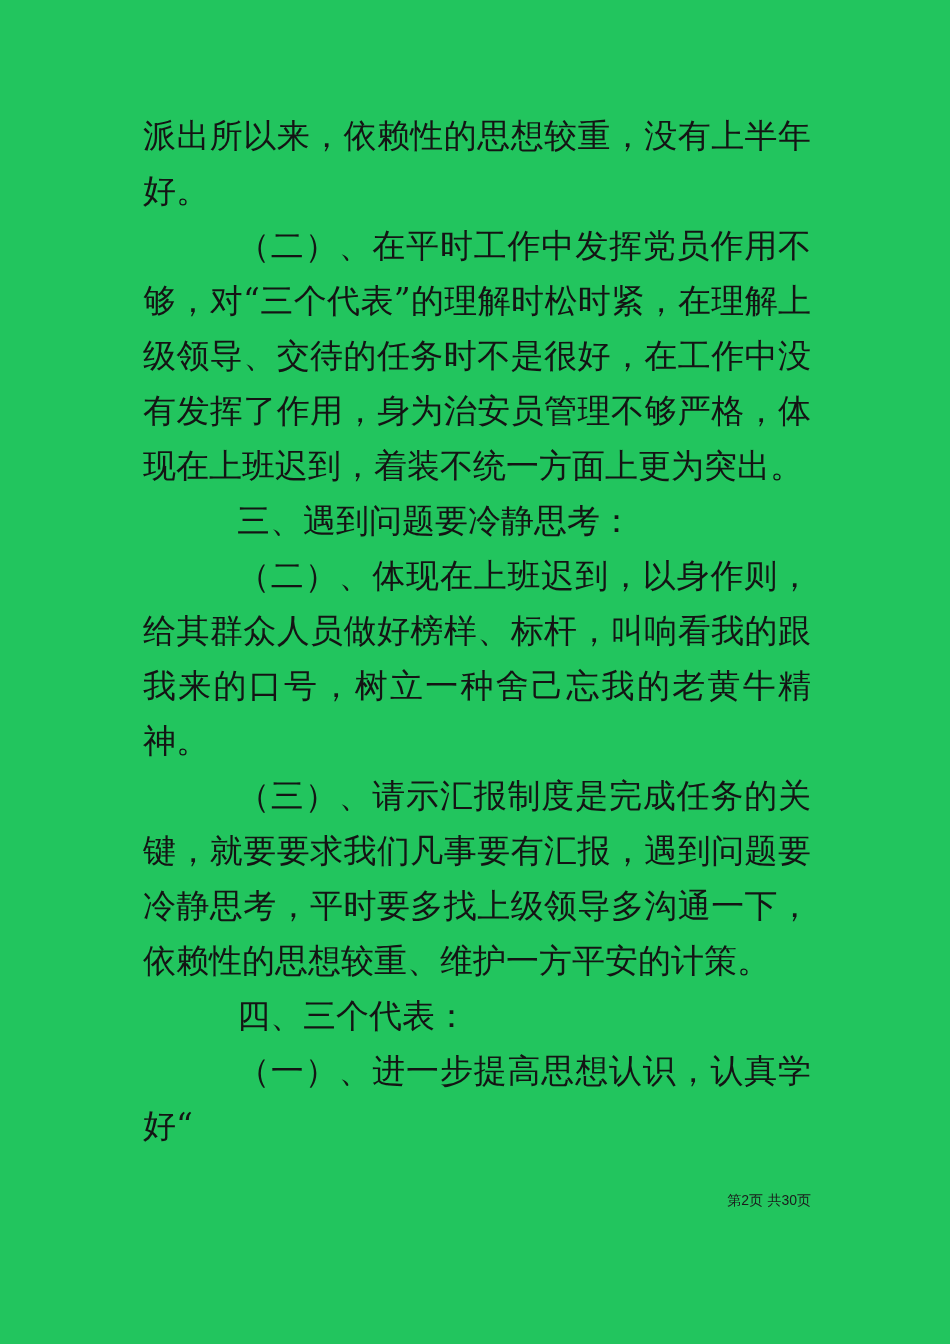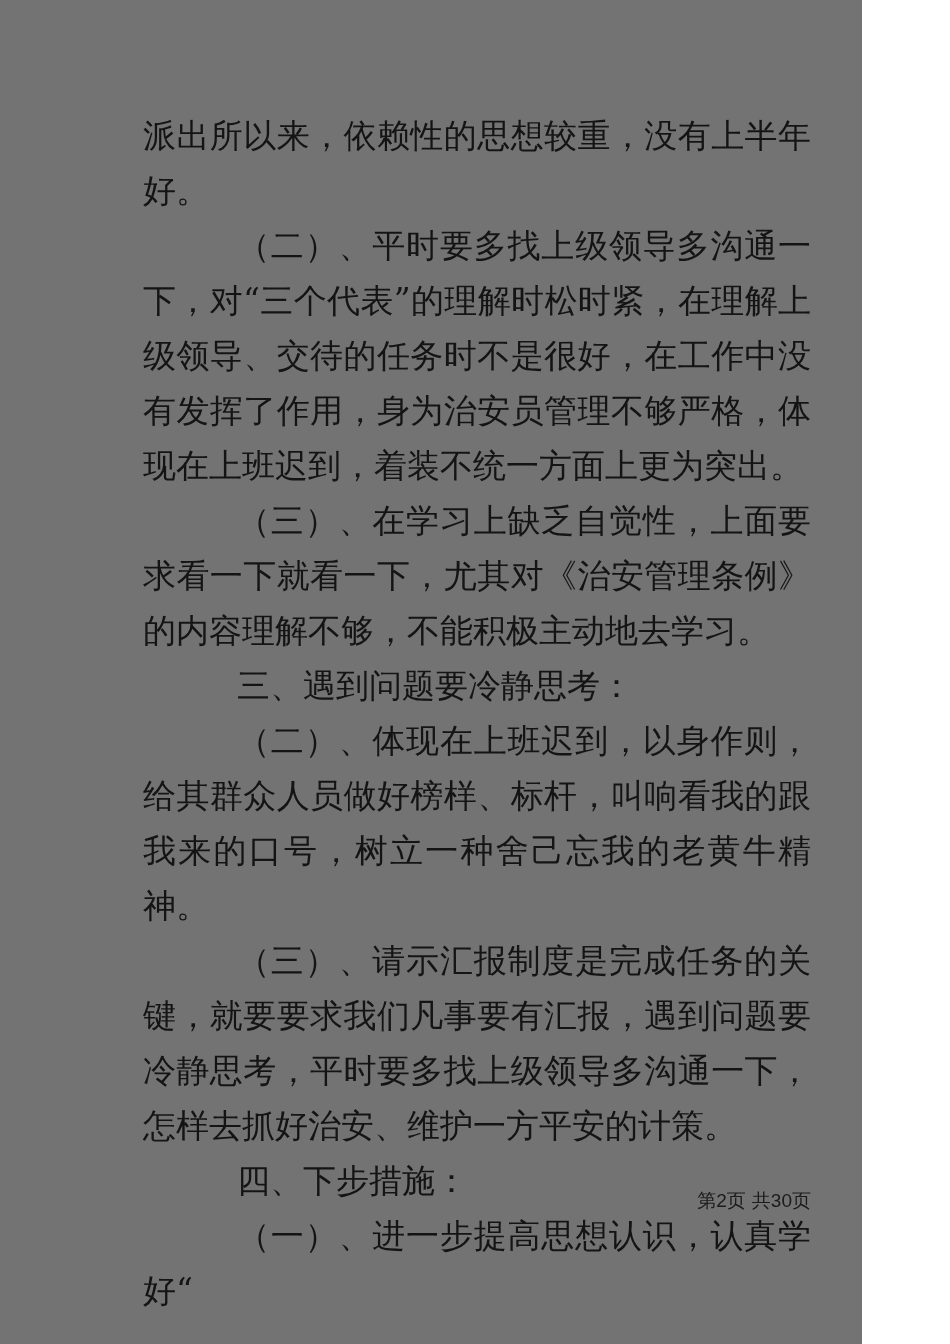--- a/index.html
+++ b/index.html
@@ -6,23 +6,23 @@
     margin: 0;
     padding: 0;
     background: #ffffff;
   }
   body {
     font-family: "DejaVu Serif", "Liberation Serif", serif;
     -webkit-font-smoothing: antialiased;
   }
   .page {
     position: relative;
-    width: 862px;
+    width: 950px;
     height: 1344px;
-    background: #737373;
+    background: #22c55e;
     overflow: hidden;
     box-sizing: border-box;
   }
   .doc-body {
     position: absolute;
     left: 143px;
     top: 108px;
     width: 668px;
   }
   .para {
@@ -40,40 +40,39 @@
   
   .ind-0  { text-indent: 0em; }
   .ind-28 { text-indent: 2.85em; }
 
   .footer {
     position: absolute;
     left: 143px;
     top: 1188px;
     width: 668px;
     text-align: right;
-    font-size: 19px;
+    font-size: 14px;
     line-height: 24px;
     color: #1b1b1b;
     font-family: "DejaVu Serif", "Liberation Serif", serif;
   }
   .footer .num { font-family: "Liberation Sans", sans-serif; }
 </style>
 </head>
 <body>
 
 <div class="page">
 
   <div class="doc-body">
     <p class="para ind-0">派出所以来，依赖性的思想较重，没有上半年好。</p>
-    <p class="para ind-28">（二）、平时要多找上级领导多沟通一下，对“三个代表”的理解时松时紧，在理解上级领导、交待的任务时不是很好，在工作中没有发挥了作用，身为治安员管理不够严格，体现在上班迟到，着装不统一方面上更为突出。</p>
-    <p class="para ind-28">（三）、在学习上缺乏自觉性，上面要求看一下就看一下，尤其对《治安管理条例》的内容理解不够，不能积极主动地去学习。</p>
+    <p class="para ind-28">（二）、在平时工作中发挥党员作用不够，对“三个代表”的理解时松时紧，在理解上级领导、交待的任务时不是很好，在工作中没有发挥了作用，身为治安员管理不够严格，体现在上班迟到，着装不统一方面上更为突出。</p>
     <p class="para ind-28">三、遇到问题要冷静思考：</p>
     <p class="para ind-28">（二）、体现在上班迟到，以身作则，给其群众人员做好榜样、标杆，叫响看我的跟我来的口号，树立一种舍己忘我的老黄牛精神。</p>
-    <p class="para ind-28">（三）、请示汇报制度是完成任务的关键，就要要求我们凡事要有汇报，遇到问题要冷静思考，平时要多找上级领导多沟通一下，怎样去抓好治安、维护一方平安的计策。</p>
-    <p class="para ind-28">四、下步措施：</p>
+    <p class="para ind-28">（三）、请示汇报制度是完成任务的关键，就要要求我们凡事要有汇报，遇到问题要冷静思考，平时要多找上级领导多沟通一下，依赖性的思想较重、维护一方平安的计策。</p>
+    <p class="para ind-28">四、三个代表：</p>
     <p class="para ind-28">（一）、进一步提高思想认识，认真学好“</p>
 
   </div>
 
   <div class="footer">
     <span>第</span><span class="num">2</span><span>页 共</span><span class="num">30</span><span>页</span>
   </div>
 
 </div>
 

